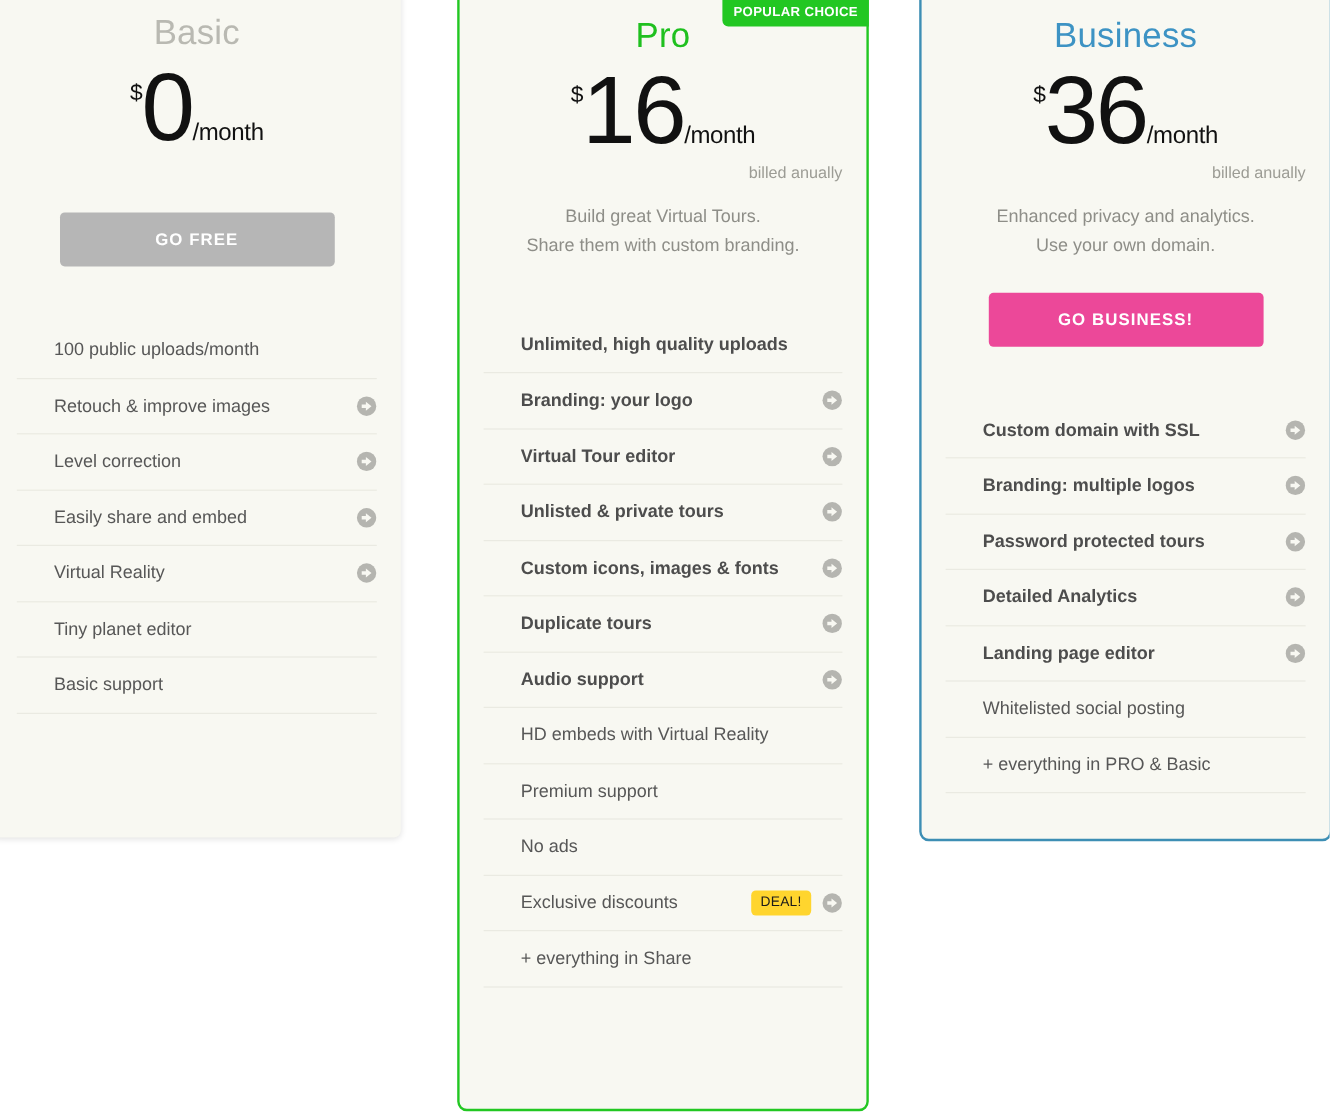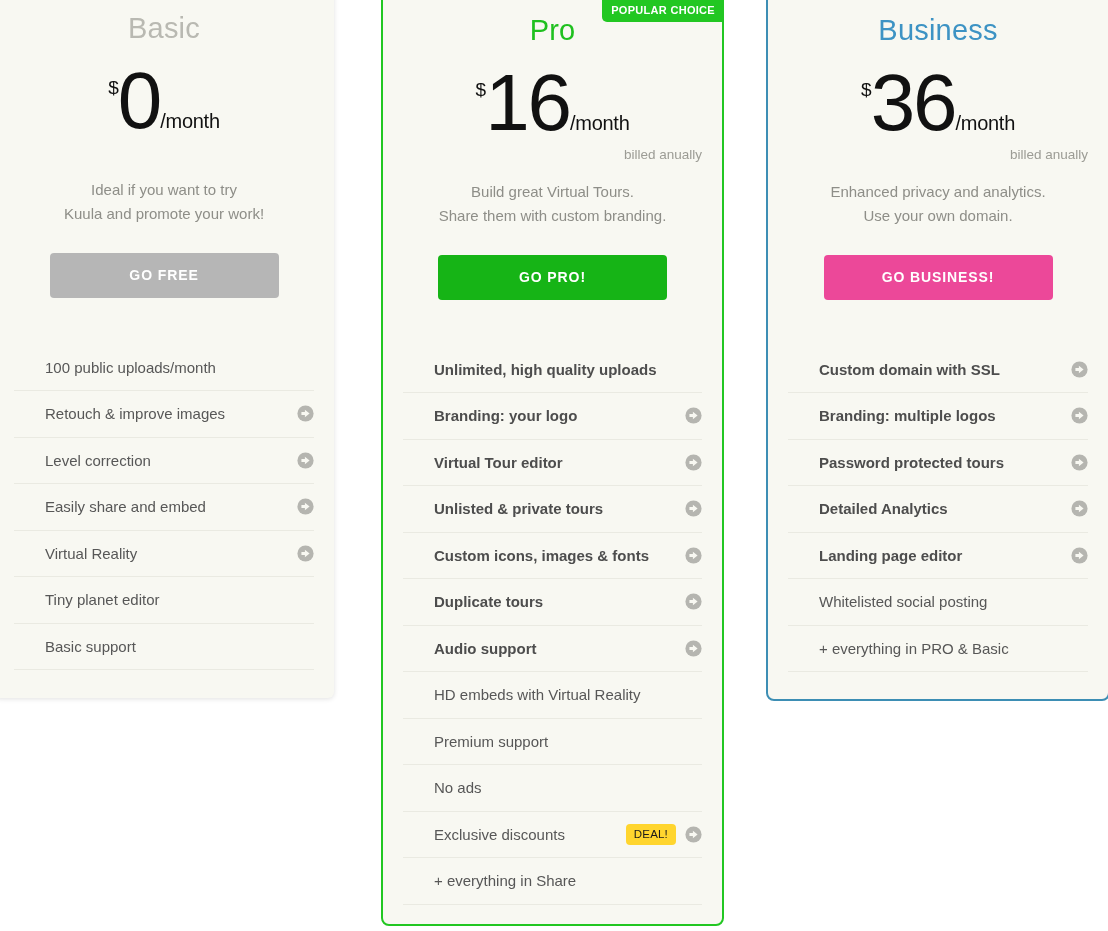--- a/index.html
+++ b/index.html
@@ -73,21 +73,21 @@
     font-weight: normal;
     padding-top: 18px;
     letter-spacing: 0.2px;
   }
   .basic .plan-name  { color: #b9b9b2; }
   .pro .plan-name    { color: #1fc01f; }
   .business .plan-name { color: #3d93c4; }
 
   .price-row {
     text-align: center;
-    margin-top: 18px;
+    margin-top: 7px;
     white-space: nowrap;
     color: #111111;
   }
   .currency {
     font-size: 19px;
     vertical-align: 34px;
     font-weight: normal;
     letter-spacing: -1px;
   }
   .amount {
@@ -165,24 +165,20 @@
   .arrow-spacer { width: 17px; flex: 0 0 17px; }
 </style>
 </head>
 <body>
 
 <div class="board">
     <div class="card basic">
       <div class="plan-name">Basic</div>
       <div class="price-row"><span class="currency">$</span><span class="amount">0</span><span class="per">/month</span></div>
       <div class="billed"></div>
-      <div class="desc">
-        <div>Ideal if you want to try</div>
-        <div>Kuula and promote your work!</div>
-      </div>
       <div class="cta-wrap"><button class="cta grey">GO FREE</button></div>
       <div class="features">
         <div class="feat">
           <span class="label">100 public uploads/month</span>
           <span class="arrow-spacer"></span>
         </div>
         <div class="feat">
           <span class="label">Retouch &amp; improve images</span>
           <svg class="arrow-icon" viewBox="0 0 20 20">
             <circle cx="10" cy="10" r="9.5" fill="#b5b5b0"></circle>
@@ -222,21 +218,20 @@
     </div>
     <div class="card pro">
       <div class="ribbon">POPULAR CHOICE</div>
       <div class="plan-name">Pro</div>
       <div class="price-row"><span class="currency">$</span><span class="amount">16</span><span class="per">/month</span></div>
       <div class="billed">billed anually</div>
       <div class="desc">
         <div>Build great Virtual Tours.</div>
         <div>Share them with custom branding.</div>
       </div>
-      <div class="cta-wrap"><button class="cta green">GO PRO!</button></div>
       <div class="features">
         <div class="feat bold">
           <span class="label">Unlimited, high quality uploads</span>
           <span class="arrow-spacer"></span>
         </div>
         <div class="feat bold">
           <span class="label">Branding: your logo</span>
           <svg class="arrow-icon" viewBox="0 0 20 20">
             <circle cx="10" cy="10" r="9.5" fill="#b5b5b0"></circle>
             <path d="M5.2 8.3 h4.1 V5.6 L14.8 10 l-5.5 4.4 V11.7 H5.2 Z" fill="#f8f8f2"></path>

